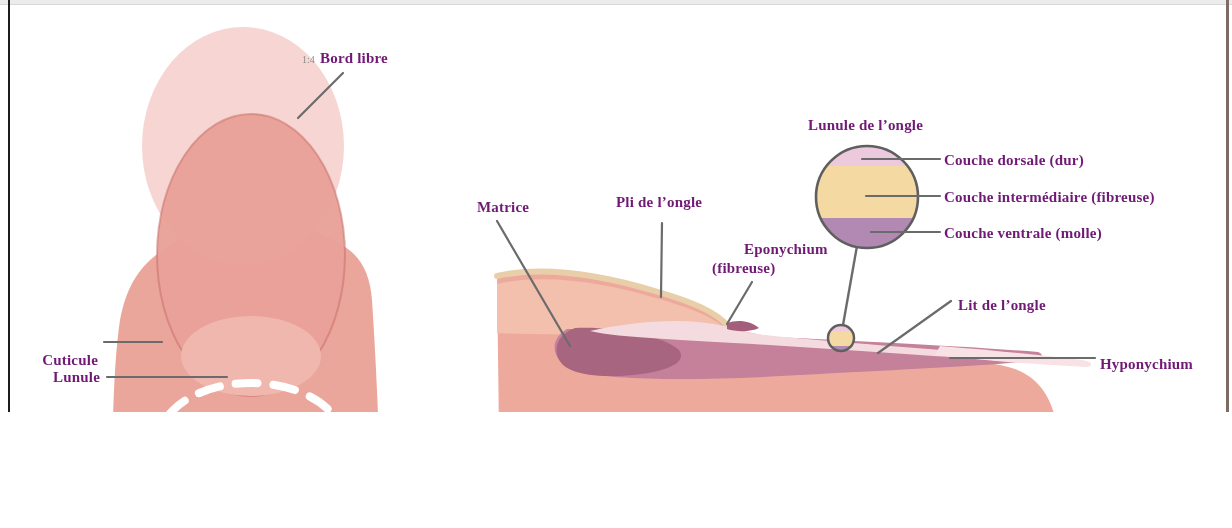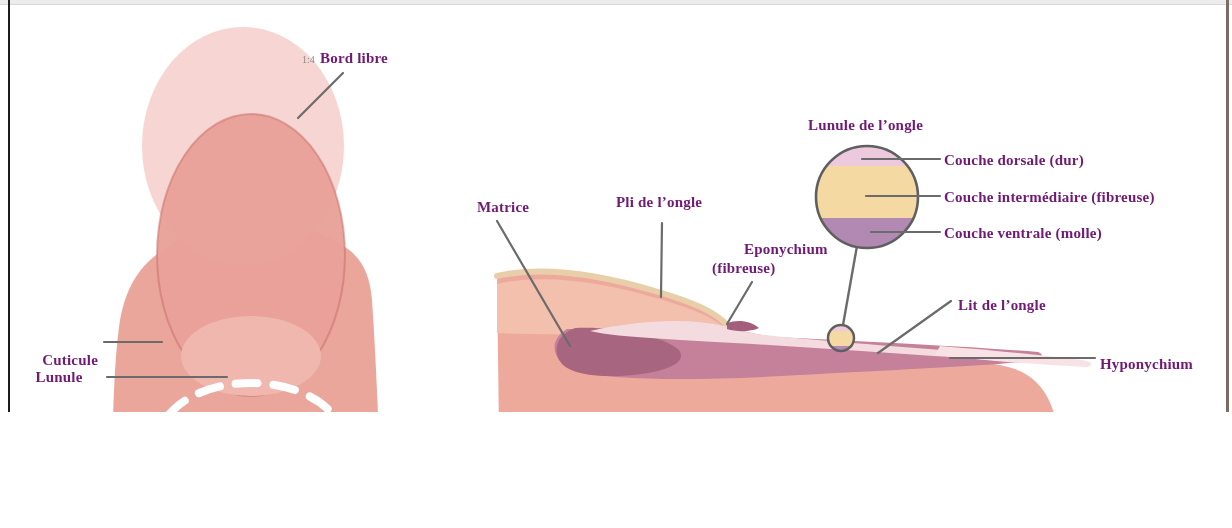--- a/index.html
+++ b/index.html
@@ -91,21 +91,21 @@
       <line x1="950" y1="358" x2="1095" y2="358"></line>
     </g>
   </svg>
 
   <div class="scale-note" style="left:302px;top:54px;">1:4</div>
 
   <div class="label" style="left:320px;top:49px;">Bord libre</div>
 
   <div class="label right-align" style="left:18px;top:324px;width:80px;margin-top:27px;">Cuticule</div>
 
-  <div class="label right-align" style="left:18px;top:368px;width:82px;text-align:center;">Lunule</div>
+  <div class="label right-align" style="left:18px;top:368px;width:82px;">Lunule</div>
 
   <div class="label right-align" style="left:18px;top:431px;width:86px;">Matrice</div>
 
   <div class="label" style="left:477px;top:198px;">Matrice</div>
 
   <div class="label" style="left:616px;top:193px;">Pli de l’ongle</div>
 
   <div class="label" style="left:744px;top:240px;">Eponychium</div>
   <div class="label" style="left:712px;top:259px;">(fibreuse)</div>
 

